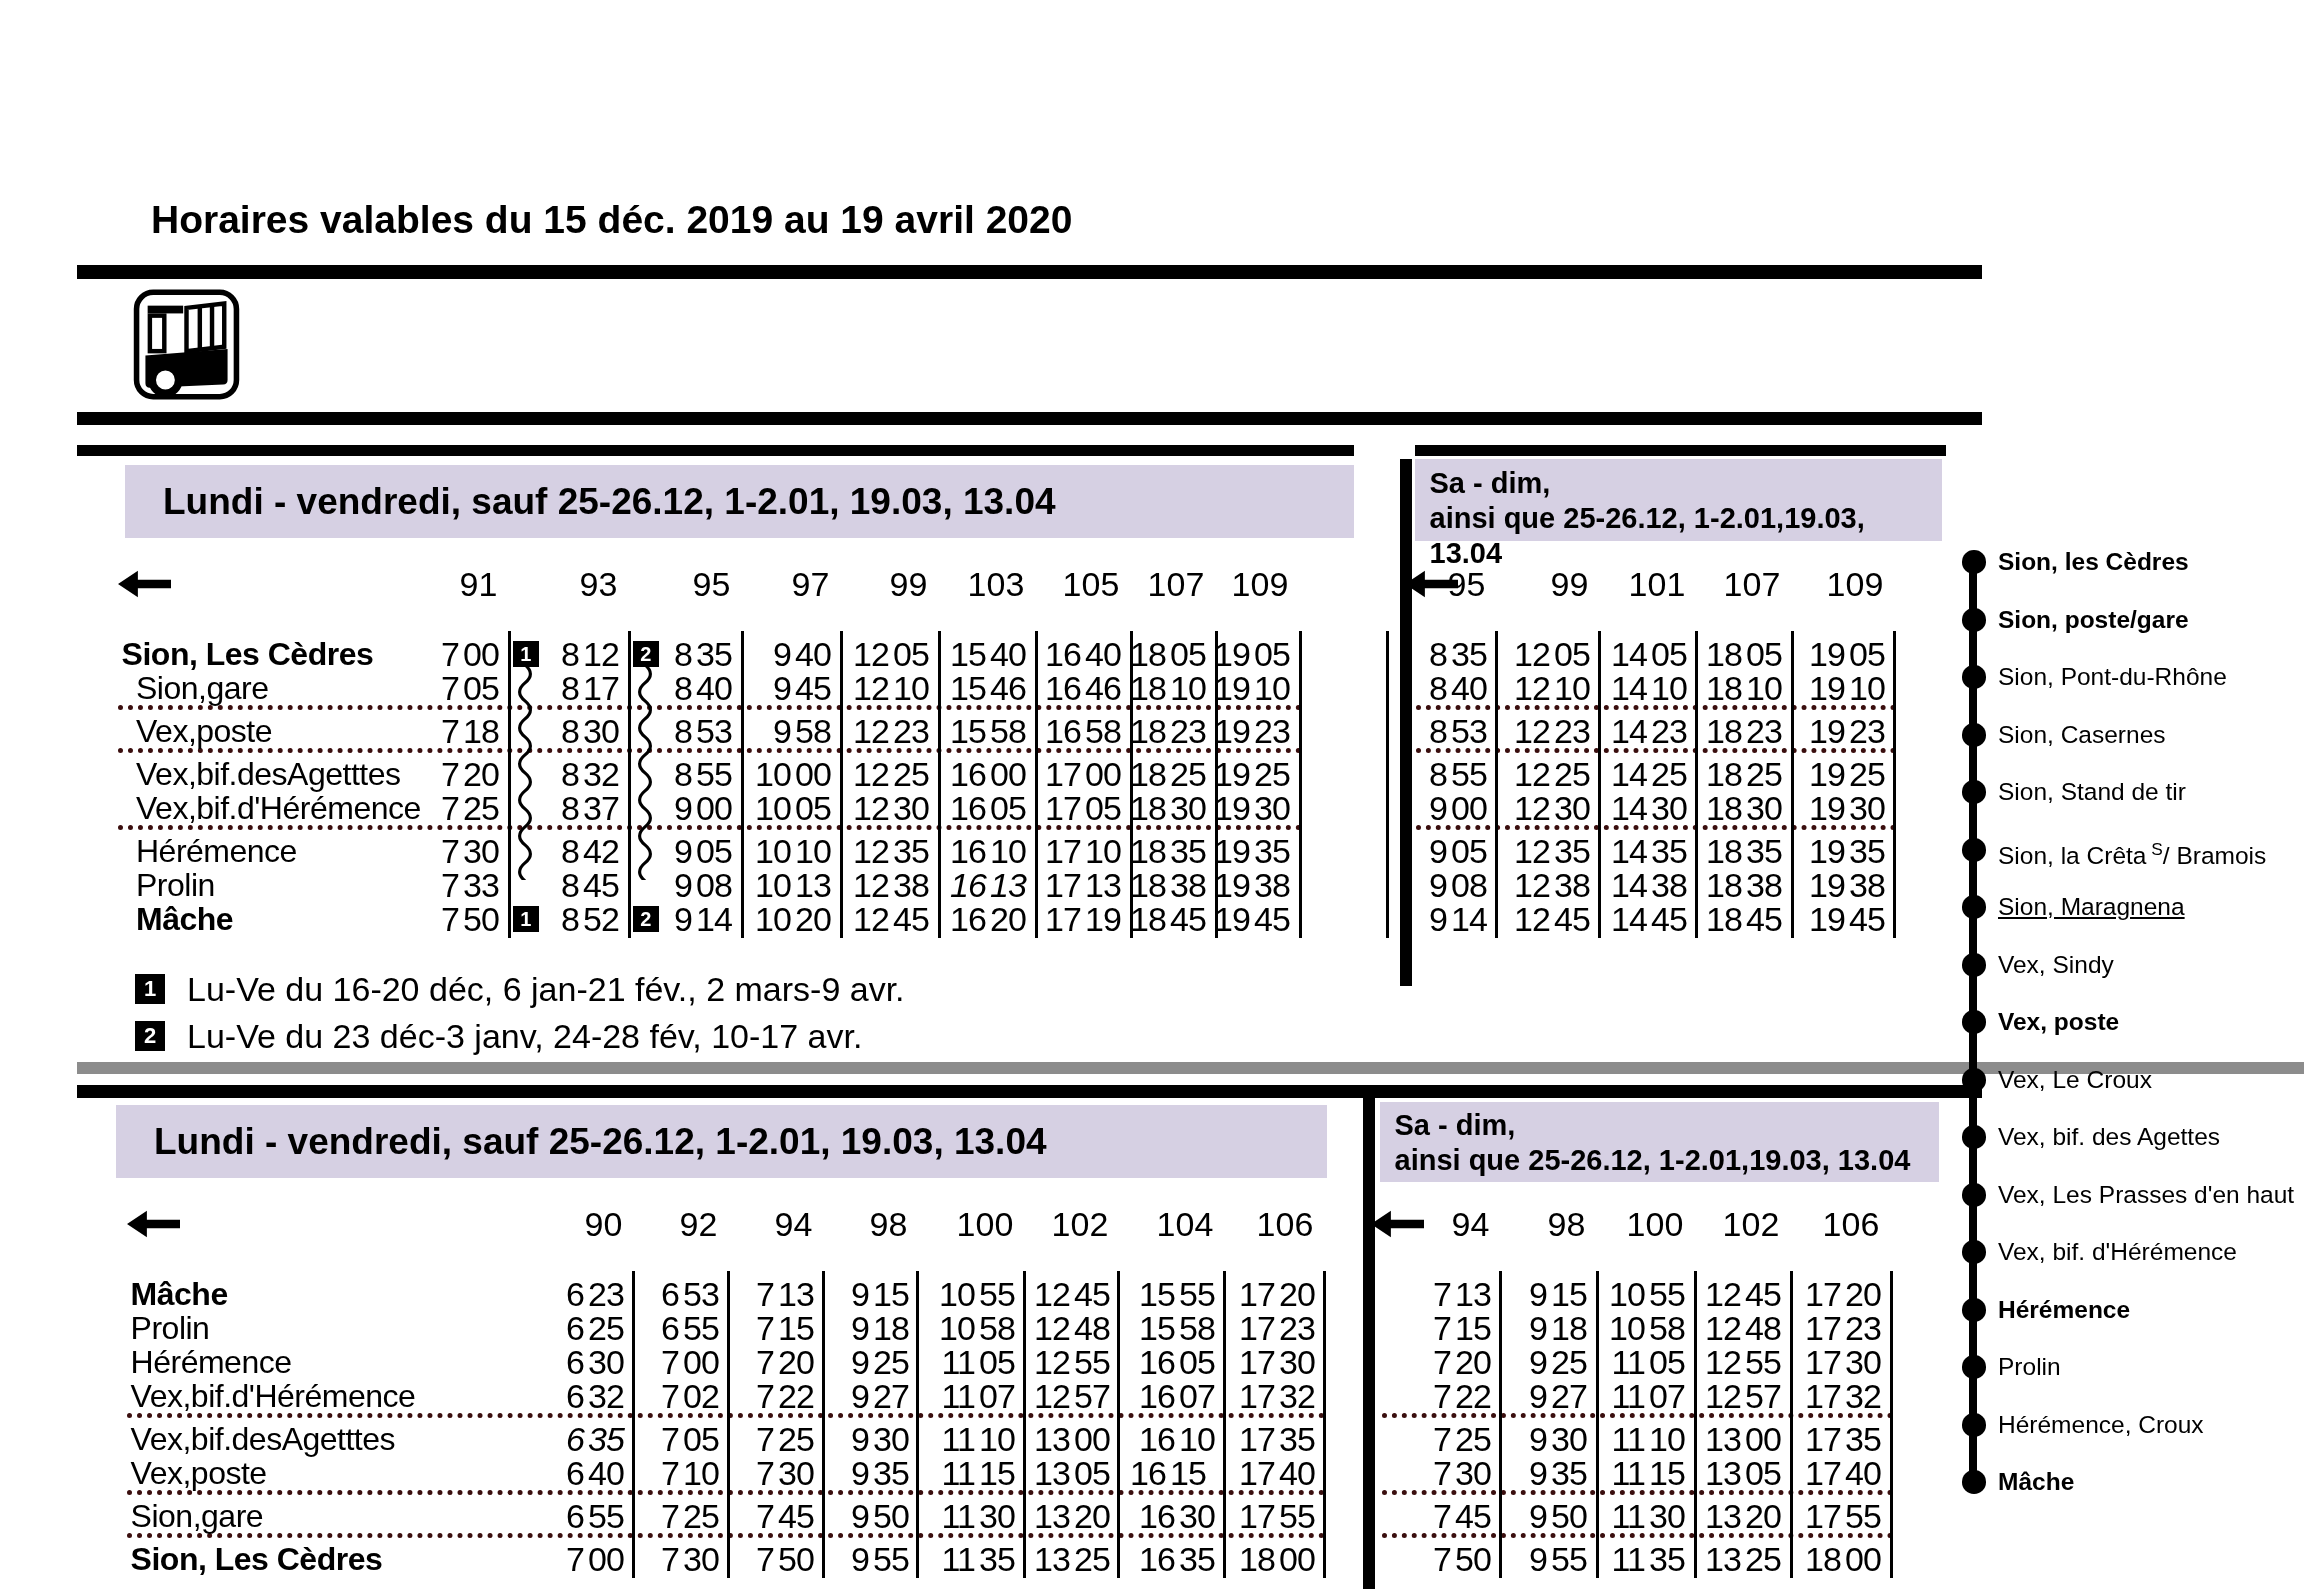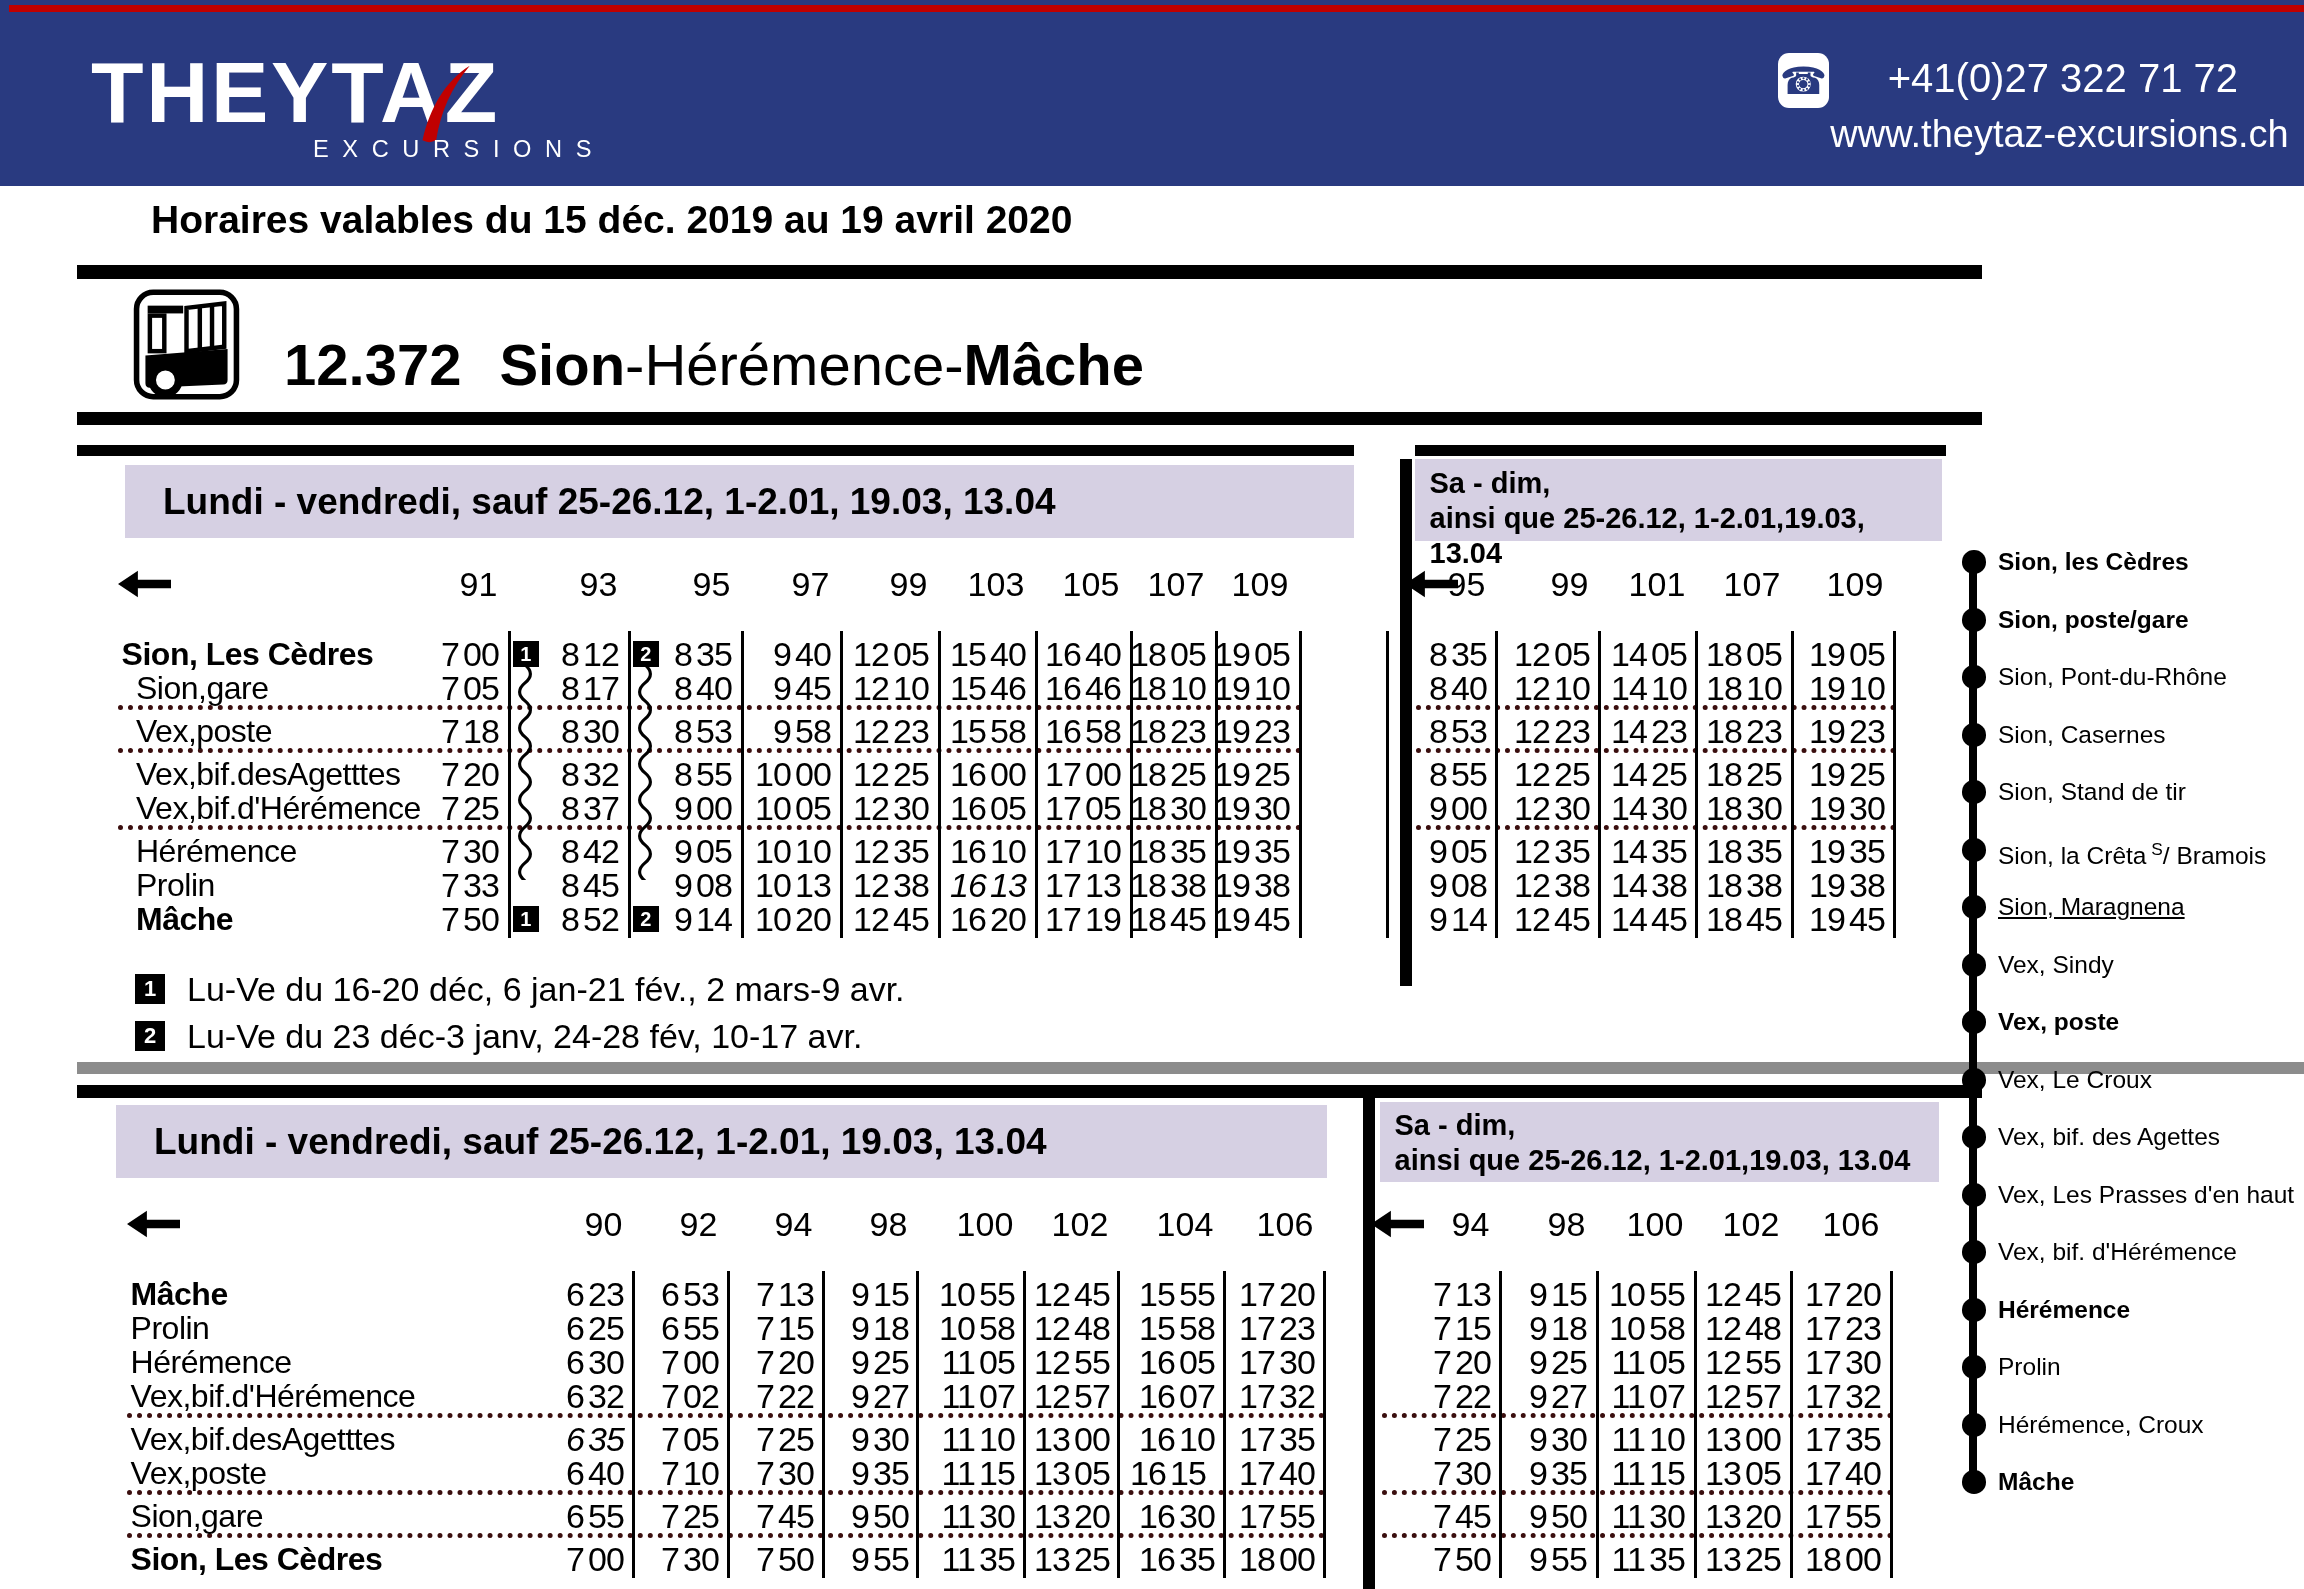--- a/index.html
+++ b/index.html
@@ -79,52 +79,36 @@
   .raildot{position:absolute;width:23.6px;height:23.6px;border-radius:50%;background:#000;left:1962px;}
   .raillbl{position:absolute;left:1998px;font-size:24.5px;line-height:31px;white-space:nowrap;}
   .raillbl.b{font-weight:bold;}
   .raillbl sup{font-size:17.3px;}
 </style>
 </head>
 <body>
 
 <div id="page">
 
-  <div class="topband">
-    <div class="redstrip"></div>
-    <div class="brand-main">THEYTAZ</div>
-    <svg class="swoosh" width="73" height="80" viewBox="0 0 80 88">
-      <path d="M18 84 C 26 48, 44 18, 70 2 C 50 26, 38 52, 33 84 Q 25 88 18 84 Z" fill="#c00000"></path>
-    </svg>
-    <div class="brand-sub">EXCURSIONS</div>
-    <div class="phone-box">
-        <span>☎</span>
-      </div>
-    <div class="phone">+41(0)27 322 71 72</div>
-    <div class="website">www.theytaz-excursions.ch</div>
-  </div>
 
   <div class="validity">Horaires valables du 15 déc. 2019 au 19 avril 2020</div>
 
   <div class="bar" id="bar1"></div>
 
   <svg class="busicon" width="111" height="111" viewBox="0 0 100 100">
     <rect x="5" y="3" width="90" height="94" rx="15" fill="#fff" stroke="#000" stroke-width="5"></rect>
     <path d="M13 60 L87 54 L87 82 Q87 86 83 86 L17 89 Q13 89 13 85 Z" fill="#000"></path>
     <rect x="15" y="15" width="32" height="7" fill="#000"></rect>
     <rect x="17" y="24" width="13" height="32" fill="none" stroke="#000" stroke-width="4"></rect>
     <polygon points="50,17 84,13 84,52 50,56" fill="none" stroke="#000" stroke-width="4"></polygon>
     <line x1="62" y1="16" x2="62" y2="54" stroke="#000" stroke-width="4"></line>
     <line x1="73" y1="15" x2="73" y2="53" stroke="#000" stroke-width="4"></line>
     <circle cx="31" cy="82" r="12" fill="#fff" stroke="#000" stroke-width="7"></circle>
   </svg>
 
-  <div class="route-title">
-    <span class="b num">12.372</span><span class="b">Sion</span><span>-Hérémence-</span><span class="b">Mâche</span>
-  </div>
 
   <div class="bar" id="bar2"></div>
   <div class="bar" id="sbar1L"></div>
   <div class="bar" id="sbar1R"></div>
 
   <div class="lav" id="lav1wd">Lundi - vendredi, sauf 25-26.12, 1-2.01, 19.03, 13.04</div>
   <div class="lav" id="lav1we">
     <div>Sa - dim,</div>
     <div>ainsi que 25-26.12, 1-2.01,19.03, 13.04</div>
   </div>

